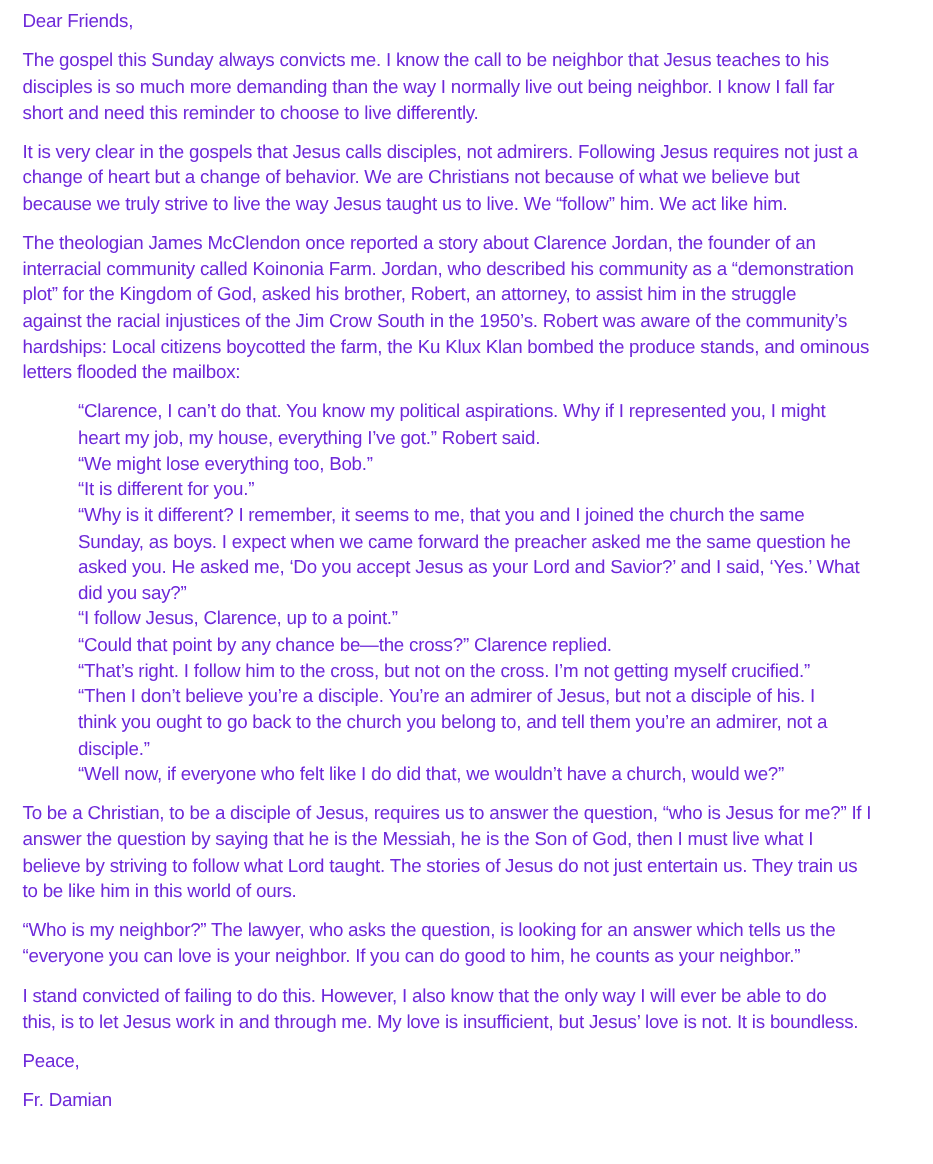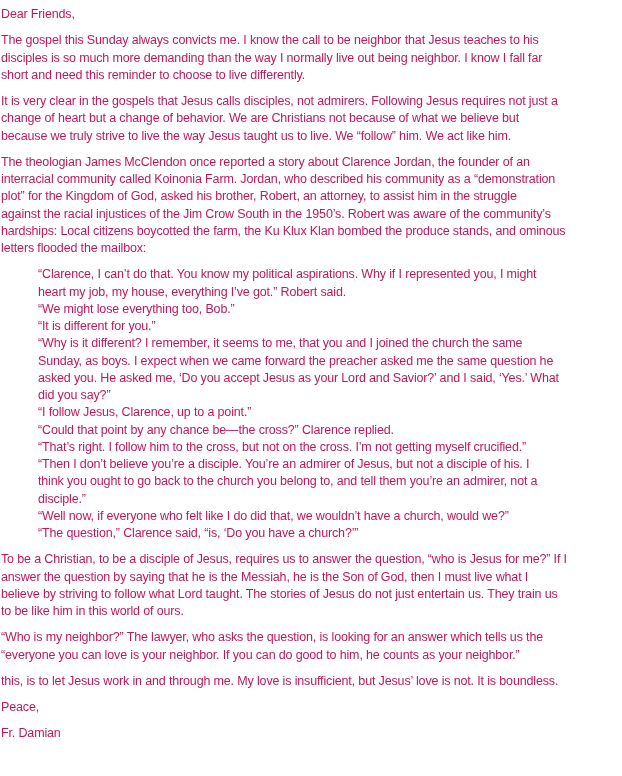--- a/index.html
+++ b/index.html
@@ -9,27 +9,27 @@
   }
   body {
     width: 622px;
     height: 776px;
     overflow: hidden;
   }
   .page {
     box-sizing: border-box;
     width: 622px;
     height: 776px;
-    padding: 6px 12px 0 1px;
+    padding: 6px 12px 0 15px;
     background: #ffffff;
     font-family: "Liberation Sans", sans-serif;
     font-size: 12.5px;
     line-height: 17.25px;
     letter-spacing: -0.15px;
-    color: #be185d;
+    color: #6d28d9;
   }
   .block {
     margin: 0 0 9px 0;
   }
   .block.quote {
     padding-left: 37px;
   }
   .line {
     white-space: pre;
   }
@@ -69,33 +69,33 @@
         <div class="line">Sunday, as boys. I expect when we came forward the preacher asked me the same question he</div>
         <div class="line">asked you. He asked me, ‘Do you accept Jesus as your Lord and Savior?’ and I said, ‘Yes.’ What</div>
         <div class="line">did you say?”</div>
         <div class="line">“I follow Jesus, Clarence, up to a point.”</div>
         <div class="line">“Could that point by any chance be—the cross?” Clarence replied.</div>
         <div class="line">“That’s right. I follow him to the cross, but not on the cross. I’m not getting myself crucified.”</div>
         <div class="line">“Then I don’t believe you’re a disciple. You’re an admirer of Jesus, but not a disciple of his. I</div>
         <div class="line">think you ought to go back to the church you belong to, and tell them you’re an admirer, not a</div>
         <div class="line">disciple.”</div>
         <div class="line">“Well now, if everyone who felt like I do did that, we wouldn’t have a church, would we?”</div>
-        <div class="line">“The question,” Clarence said, “is, ‘Do you have a church?’”</div>
       </div>
       <div class="block paragraph">
         <div class="line">To be a Christian, to be a disciple of Jesus, requires us to answer the question, “who is Jesus for me?” If I</div>
         <div class="line">answer the question by saying that he is the Messiah, he is the Son of God, then I must live what I</div>
         <div class="line">believe by striving to follow what Lord taught. The stories of Jesus do not just entertain us. They train us</div>
         <div class="line">to be like him in this world of ours.</div>
       </div>
       <div class="block paragraph">
         <div class="line">“Who is my neighbor?” The lawyer, who asks the question, is looking for an answer which tells us the</div>
         <div class="line">“everyone you can love is your neighbor. If you can do good to him, he counts as your neighbor.”</div>
       </div>
       <div class="block paragraph">
+        <div class="line">I stand convicted of failing to do this. However, I also know that the only way I will ever be able to do</div>
         <div class="line">this, is to let Jesus work in and through me. My love is insufficient, but Jesus’ love is not. It is boundless.</div>
       </div>
       <div class="block paragraph">
         <div class="line">Peace,</div>
       </div>
       <div class="block paragraph">
         <div class="line">Fr. Damian</div>
       </div>
     </div>
 </div>

